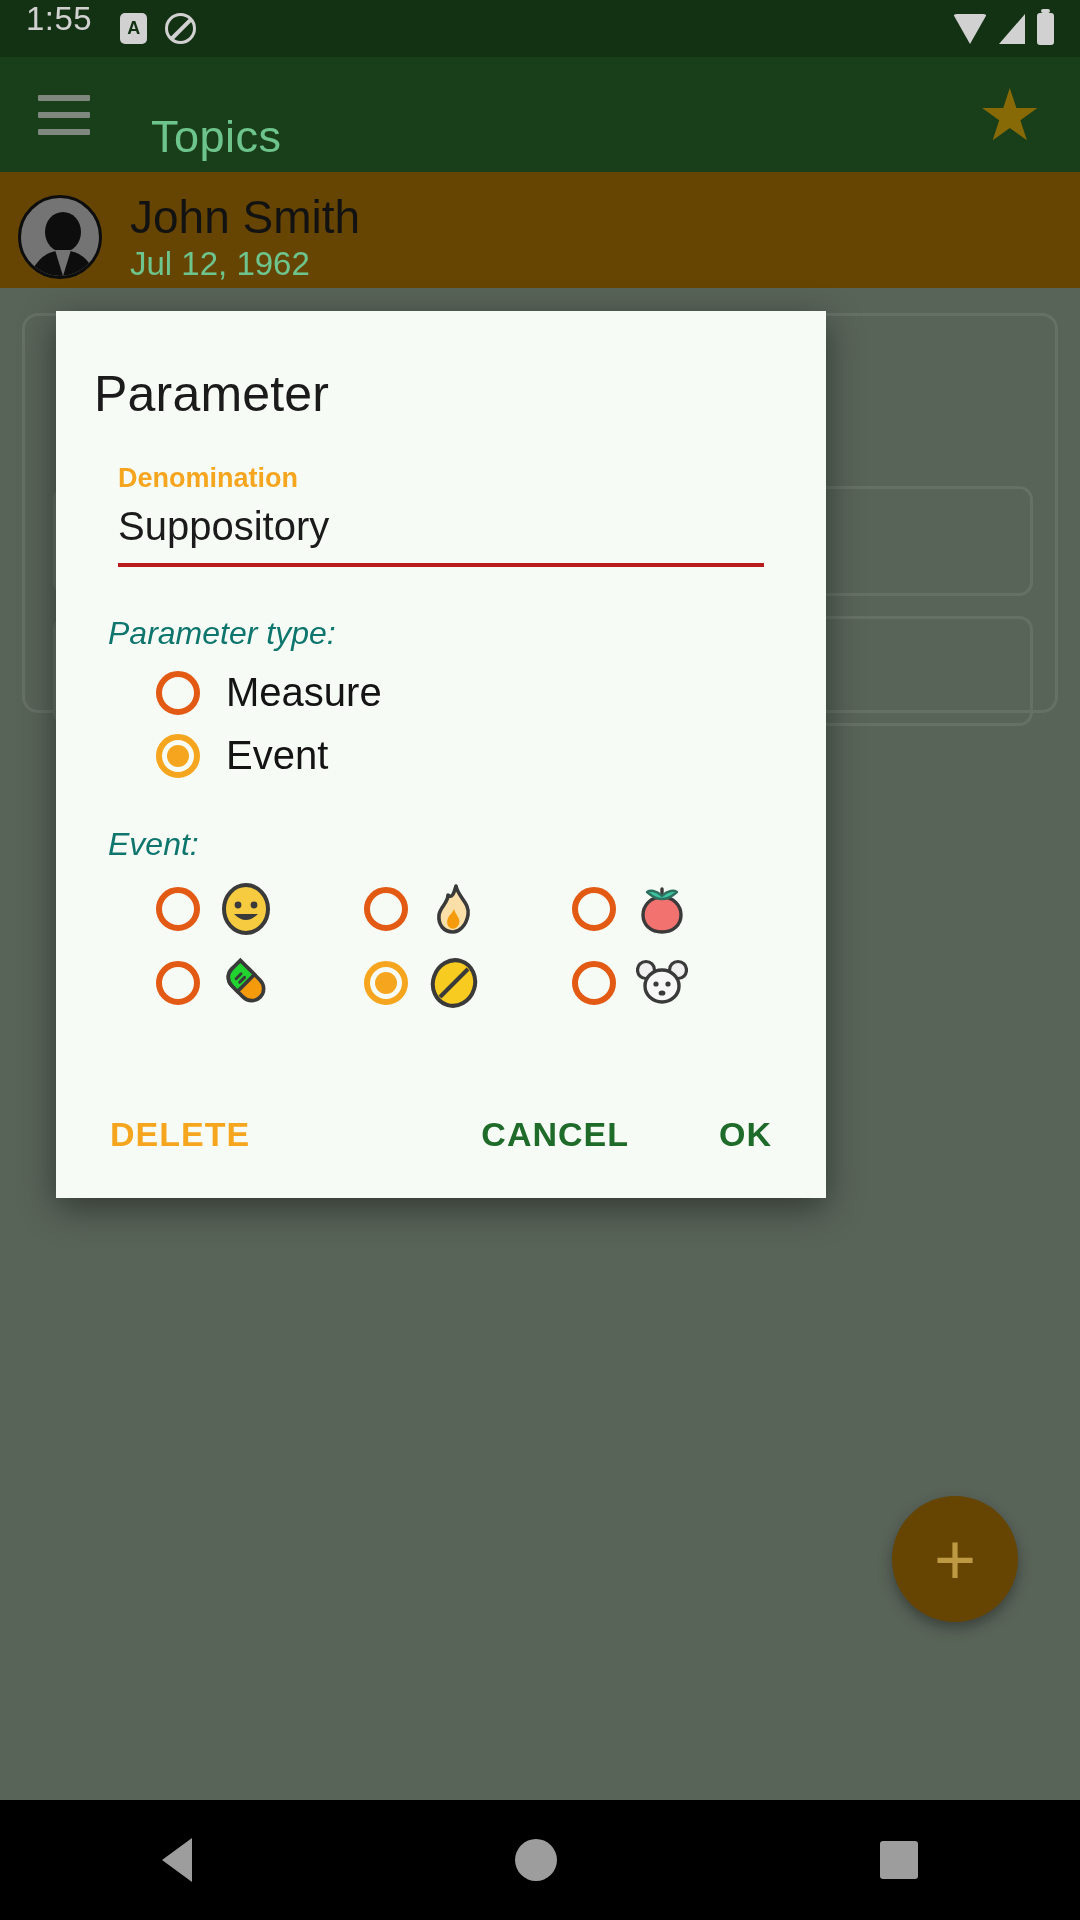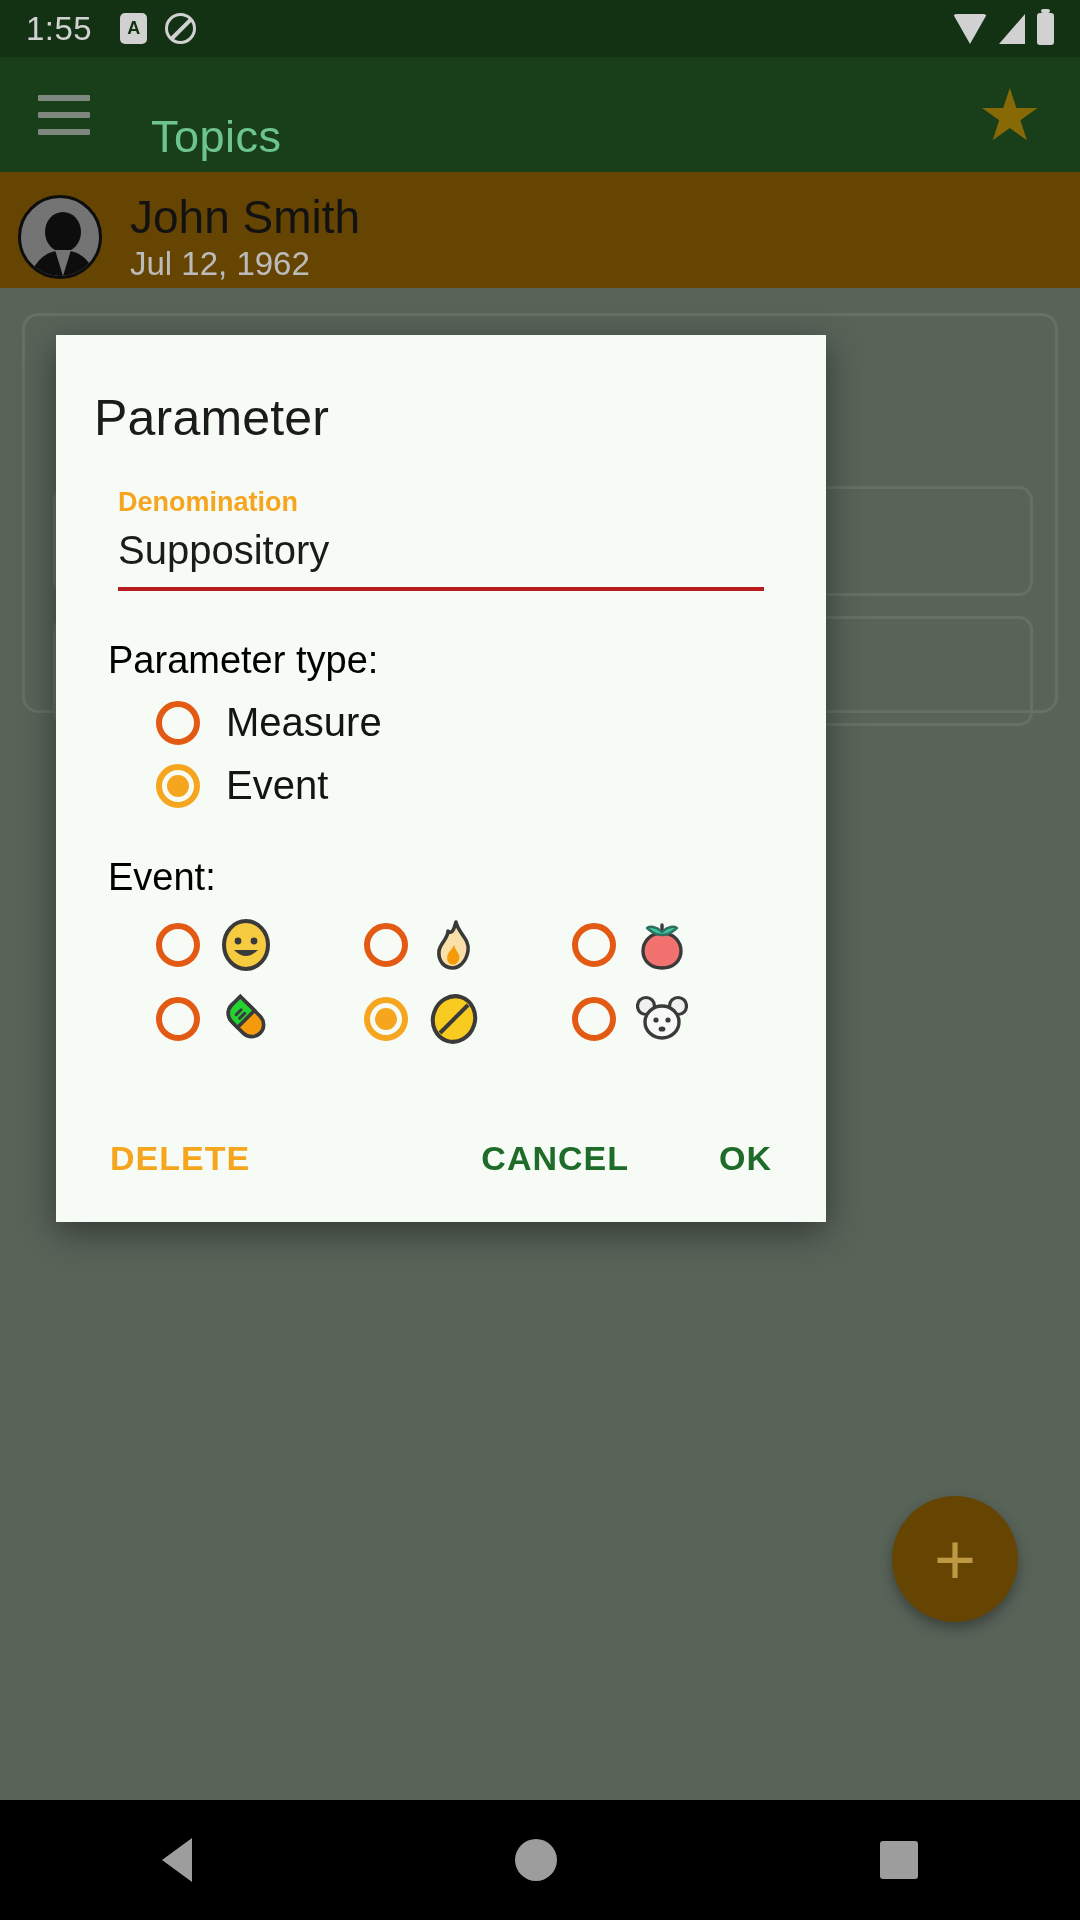--- a/index.html
+++ b/index.html
@@ -14,21 +14,21 @@
     width: 1080px; height: 1920px;
     background: #6d7a6d;
     overflow: hidden;
   }
 
   
   .status-bar {
     position: absolute; top: 0; left: 0;
     width: 1080px; height: 57px;
     background: #173d18;
-    display: flex; align-items: center;
+    display: flex; 
     padding: 0 26px;
     color: #ffffff;
   }
   .status-time { font-size: 33px; letter-spacing: .5px; }
   .status-left-icons { display: flex; align-items: center; gap: 18px; margin-left: 28px; }
   .status-right { margin-left: auto; display: flex; align-items: center; gap: 12px; }
   .icon-a-badge {
     width: 27px; height: 31px; border-radius: 5px;
     background: #ffffff; color: #173d18;
     font-size: 18px; font-weight: bold;
@@ -102,21 +102,21 @@
     position:absolute; width: 66px; height: 40px; border-radius: 33px 33px 0 0;
     background: #111; left: 9px; top: 52px;
   }
   .avatar .collar {
     position:absolute; width: 16px; height: 26px; background:#8e8e8e;
     left: 34px; top: 52px; transform: rotate(0deg);
     clip-path: polygon(50% 100%, 0 0, 100% 0);
   }
   .patient-text { margin-left: 28px; }
   .patient-name { font-size: 46px; color: #171717; line-height: 1.15; }
-  .patient-dob { font-size: 33px; color: #e5e5e5; margin-top: 2px; }
+  .patient-dob { font-size: 33px; color: #86efac; margin-top: 2px; }
 
   
   .bg-content { position:absolute; top:288px; left:0; width:1080px; height:1460px; background:#6d7a6d; }
   .bg-card {
     position: absolute; left: 22px; top: 25px;
     width: 1036px; height: 400px;
     border: 3px solid #7d8a7d; border-radius: 16px;
   }
   .bg-row {
     position: absolute; left: 28px;
@@ -143,35 +143,35 @@
 
   
   .scrim { position:absolute; inset:0; background: rgba(0,0,0,0.18); }
   .dialog {
     position: absolute;
     left: 56px; top: 311px;
     width: 770px; height: 887px;
     background: #f7fbf5;
     box-shadow: 0 10px 34px rgba(0,0,0,.45);
     padding: 54px 0 0 0;
-    margin-top: 24px;
   }
   .dialog-title {
     font-size: 50px; color: #1b1b1b;
     margin: 0 0 0 38px; letter-spacing: .2px;
   }
   .field-wrap { margin: 40px 62px 0 62px; }
   .field-label { font-size: 27px; color: #f5a61e; font-weight: bold; }
   .field-value {
     font-size: 40px; color: #1b1b1b; padding: 10px 0 14px 0;
     border-bottom: 4px solid #b91c1c;
   }
   .section-label {
-    font-size: 38px; color: #000000;
+    font-size: 32px; color: #0f766e;
     margin: 48px 0 0 52px;
+    font-style: italic;
   }
   .radio-row {
     display: flex; align-items: center;
     margin: 18px 0 0 100px;
   }
   .radio {
     width: 44px; height: 44px; border-radius: 50%;
     border: 6px solid #e25a14;
     display: flex; align-items: center; justify-content: center;
     flex: 0 0 auto;

